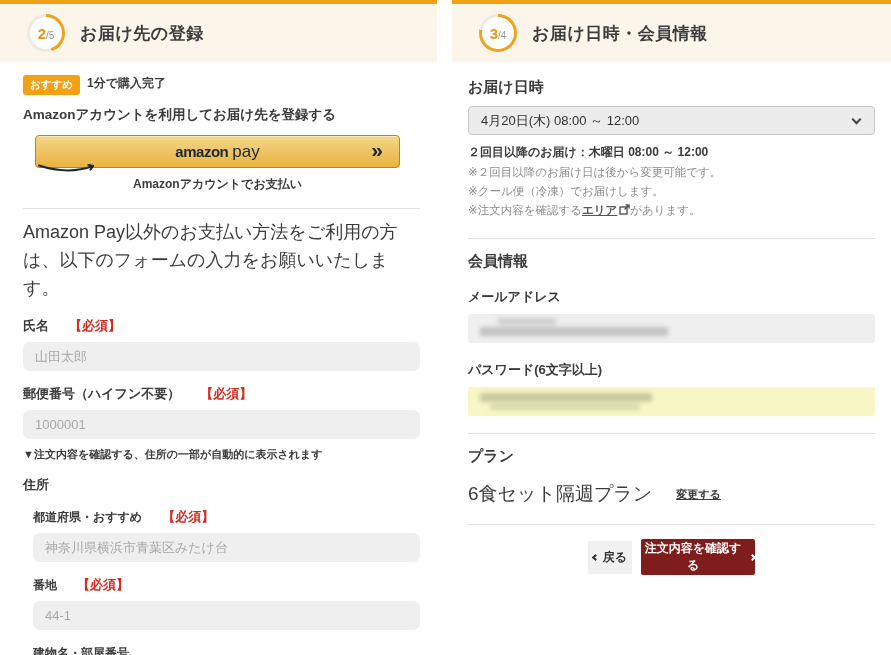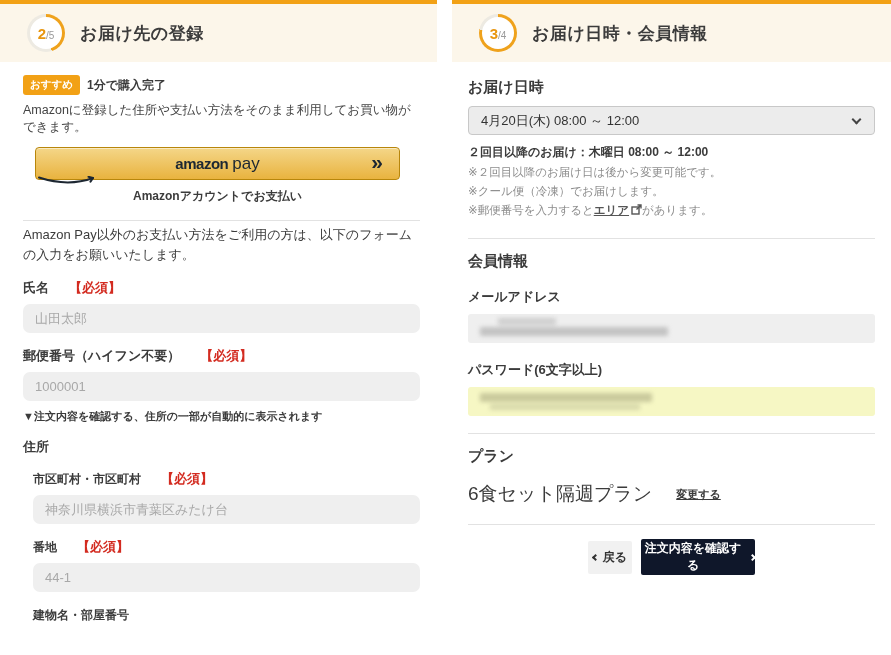--- a/index.html
+++ b/index.html
@@ -17,38 +17,38 @@
   .ring.p75 { background:conic-gradient(#EFA21C 0 78%, #EDEAE2 78% 100%); }
   .ring-in { position:absolute; inset:3px; background:#fff; border-radius:50%; display:flex; align-items:center; justify-content:center; }
   .step-cur { color:#E8960F; font-weight:bold; font-size:15px; }
   .step-tot { color:#9a9a9a; font-size:10px; margin-top:4px; }
   .ptitle { font-size:17px; font-weight:bold; color:#3c3c3c; margin-left:15px; letter-spacing:0.5px; }
 
   .pbody { padding:0 17px 0 23px; }
   .pbody.r { padding:0 16px; }
 
   
-  .promo-row { margin-top:13px; display:flex; align-items:center; }
+  .promo-row { margin-top:13px; display:flex; }
   .badge { background:#F2A115; color:#fff; font-size:10.5px; font-weight:bold; padding:3px 7px; border-radius:3px; }
   .promo-txt { font-size:12px; font-weight:bold; margin-left:7px; }
   .amz-head { margin-top:11px; font-size:13.5px; font-weight:bold; }
   .amz-desc { margin-top:7px; font-size:12.5px; color:#444; }
   .amz-wrap { margin:11px 0 0 12px; width:365px; }
   .amz-btn { width:365px; height:33px; border:1px solid #B8860B; border-radius:4px;
              background:linear-gradient(#F4D688, #E9B33F); display:flex; align-items:center; justify-content:center;
              position:relative; cursor:pointer; box-shadow:inset 0 1px 0 rgba(255,255,255,.5); }
   .amz-logo { display:flex; align-items:baseline; color:#1d2732; }
   .amz-word { position:relative; font-weight:bold; font-size:15px; letter-spacing:-0.5px; }
   .amz-smile { position:absolute; left:1px; bottom:-6px; }
   .amz-pay { font-size:17px; margin-left:4px; font-weight:normal; }
   .amz-arrow { position:absolute; right:16px; font-size:21px; font-weight:bold; color:#1d2732; top:50%; transform:translateY(-58%); }
   .amz-cap { margin-top:8px; text-align:center; font-size:12px; font-weight:bold; }
 
   hr.div { border:none; border-top:1px solid #E2E2E2; margin-top:15px; }
-  .intro { margin-top:4px; font-size:13px; line-height:1.55; color:#3b3b3b; }
+  .intro { margin-top:10px; font-size:18px; line-height:1.55; color:#3b3b3b; }
 
   .fgroup { margin-top:13px; }
   .flabel { font-size:13px; font-weight:bold; }
   .flabel.sub { font-size:12px; }
   .req { color:#D32B20; font-size:13px; font-weight:bold; margin-left:20px; }
   input.fin { display:block; width:100%; height:29px; margin-top:7px; background:#EFEFEF; border:none; border-radius:7px;
               padding:0 12px; font-size:13px; color:#555; font-family:inherit; outline:none; }
   input.fin::placeholder { color:#A8A8A8; opacity:1; }
   .fnote { margin-top:8px; font-size:11px; font-weight:bold; color:#3b3b3b; }
   .addr-sub { margin-left:10px; }
@@ -77,21 +77,21 @@
   .pw .bbar.a { width:172px; height:9px; background:#caca9d; margin-top:2px; }
   .pw .bbar.b { width:150px; height:6px; background:#d8d9ab; margin-top:2px; margin-left:10px; }
 
   .plan-row { margin-top:15px; display:flex; align-items:center; }
   .plan-val { font-size:19px; }
   .plan-change { margin-left:24px; font-size:11px; font-weight:bold; color:#3b3b3b; text-decoration:underline; cursor:pointer; }
 
   .btn-row { margin-top:14px; display:flex; align-items:center; justify-content:center; gap:9px; }
   .back-btn { width:44px; height:33px; background:#F1F1F1; border:none; border-radius:2px; font-family:inherit;
               font-size:12px; font-weight:bold; color:#333; display:flex; align-items:center; justify-content:center; gap:5px; cursor:pointer; }
-  .confirm-btn { width:114px; height:36px; background:#0f172a; border:none; border-radius:2px; font-family:inherit;
+  .confirm-btn { width:114px; height:36px; background:#7f1d1d; border:none; border-radius:2px; font-family:inherit;
                  font-size:12px; font-weight:bold; color:#fff; display:flex; align-items:center; justify-content:center; gap:5px; cursor:pointer; }
   .chev-l { width:5px; height:5px; border-left:2px solid #333; border-bottom:2px solid #333; transform:rotate(45deg); }
   .chev-r { width:5px; height:5px; border-right:2px solid #fff; border-top:2px solid #fff; transform:rotate(45deg); }
 </style>
 </head>
 <body>
 
 <div class="panel left">
   <div class="topbar"></div>
   <div class="phead">
@@ -102,21 +102,21 @@
       </div>
     </div>
     <div class="ptitle">お届け先の登録</div>
   </div>
 
   <div class="pbody">
     <div class="promo-row">
       <span class="badge">おすすめ</span>
       <span class="promo-txt">1分で購入完了</span>
     </div>
-    <div class="amz-desc">Amazonに登録した住所や支払い方法をそのまま利用してお買い物ができます。</div>
+    <div class="amz-head">Amazonアカウントを利用してお届け先を登録する</div>
 
     <div class="amz-wrap">
       <div class="amz-btn">
         <span class="amz-logo">
           <span class="amz-word">amazon</span>
           <svg class="amz-smile" width="62" height="9" viewBox="0 0 62 9">
             <path d="M2 1.5 Q31 11 56 2" stroke="#1d2732" stroke-width="2" fill="none" stroke-linecap="round"></path>
             <path d="M56 2 l-4.5 -1.2 M56 2 l-2.5 3.6" stroke="#1d2732" stroke-width="2" fill="none" stroke-linecap="round"></path>
           </svg>
           <span class="amz-pay">pay</span>
@@ -138,21 +138,21 @@
     <div class="fgroup">
       <span class="flabel">郵便番号（ハイフン不要）</span><span class="req">【必須】</span>
       <input class="fin" type="text" placeholder="1000001" style="">
       <div class="fnote">▼注文内容を確認する、住所の一部が自動的に表示されます</div>
     </div>
 
     <div class="fgroup">
       <span class="flabel">住所</span>
 
       <div class="fgroup addr-sub">
-        <span class="flabel sub">市区町村・市区町村</span><span class="req">【必須】</span>
+        <span class="flabel sub">都道府県・おすすめ</span><span class="req">【必須】</span>
         <input class="fin" type="text" placeholder="神奈川県横浜市青葉区みたけ台" style="">
       </div>
 
       <div class="fgroup addr-sub">
         <span class="flabel sub">番地</span><span class="req">【必須】</span>
         <input class="fin" type="text" placeholder="44-1" style="">
       </div>
 
       <div class="fgroup addr-sub">
         <span class="flabel sub">建物名・部屋番号</span>
@@ -180,21 +180,21 @@
 
     <div class="sel">
       <span>4月20日(木) 08:00 ～ 12:00</span>
       <span class="chev down"></span>
     </div>
 
     <div class="rep-note">２回目以降のお届け：木曜日 08:00 ～ 12:00</div>
     <div class="gnote">※２回目以降のお届け日は後から変更可能です。</div>
     <div class="gnote">※クール便（冷凍）でお届けします。</div>
     <div class="gnote">
-      <span>※郵便番号を入力すると</span><span class="area-link">エリア</span><svg class="ext-ic" width="11" height="11" viewBox="0 0 11 11">
+      <span>※注文内容を確認する</span><span class="area-link">エリア</span><svg class="ext-ic" width="11" height="11" viewBox="0 0 11 11">
           <rect x="1" y="3" width="7" height="7" fill="none" stroke="#555" stroke-width="1.4"></rect>
           <path d="M5.5 5.5 L10 1 M6.5 1 H10 V4.5" fill="none" stroke="#555" stroke-width="1.4"></path>
         </svg><span>があります。</span>
     </div>
 
     <hr class="div2" style="margin-top:20px;">
 
     <div class="m-heading" style="margin-top:13px;">会員情報</div>
 
     <div style="margin-top:17px;">

